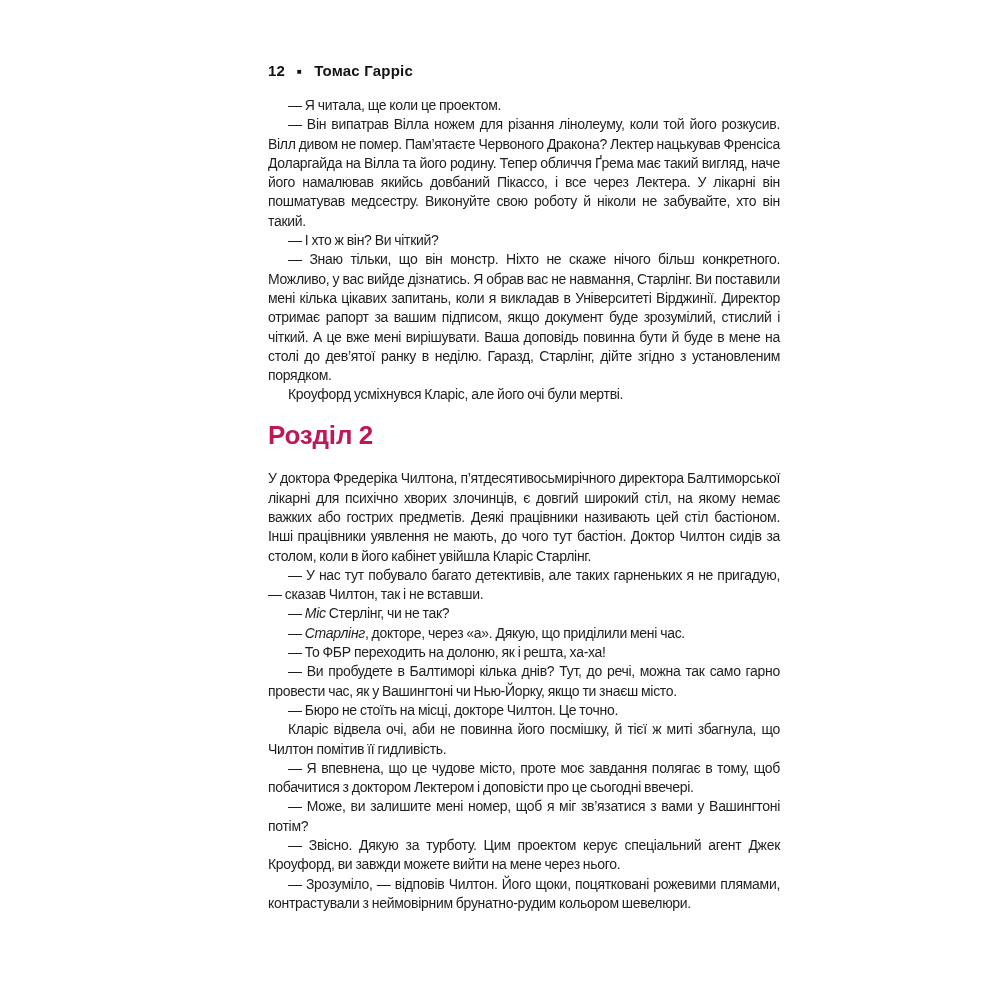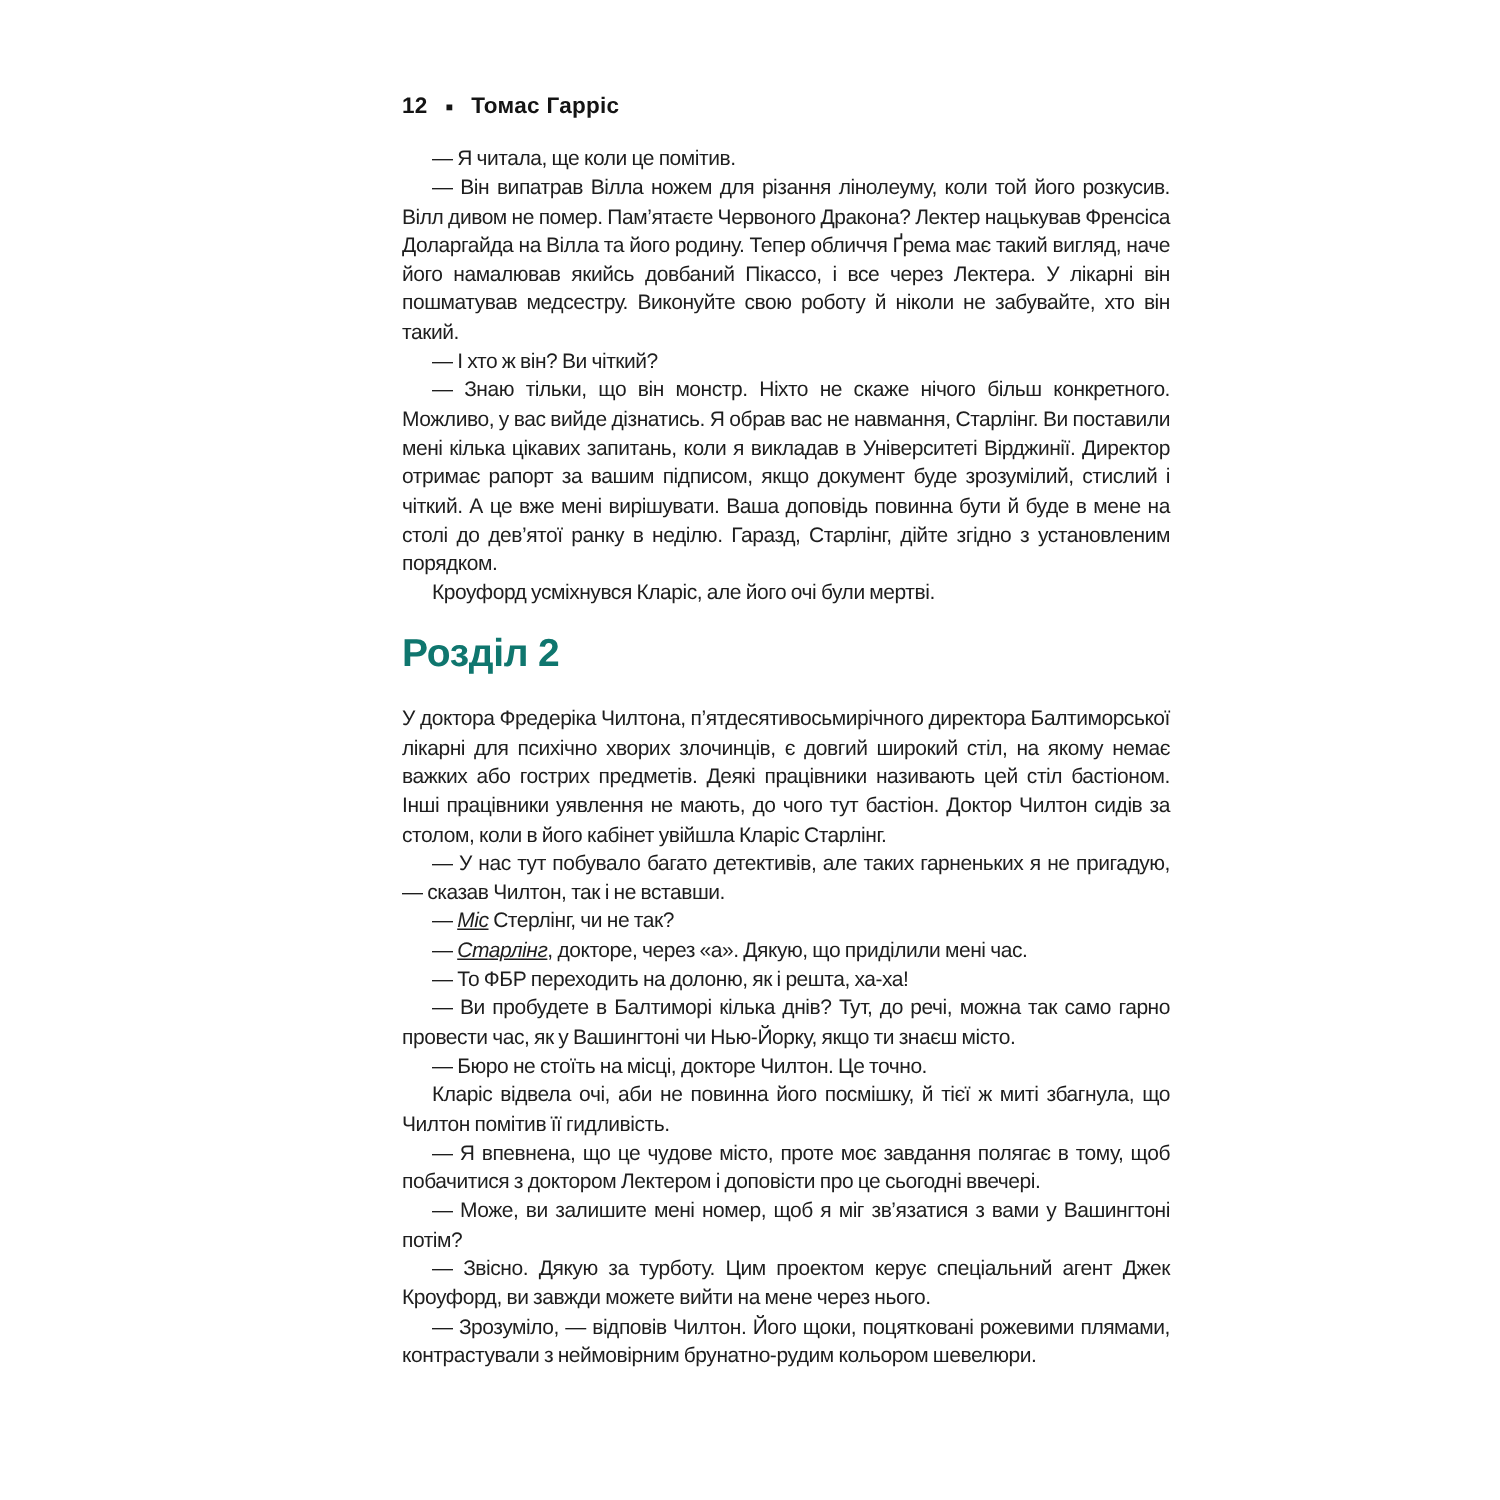--- a/index.html
+++ b/index.html
@@ -49,39 +49,39 @@
   }
   .para {
     margin: 0;
     padding: 0;
   }
   .para.indent { text-indent: 20px; }
   h2.chapter {
     font-size: 26px;
     line-height: 1.1;
     font-weight: bold;
-    color: #0f766e;
+    color: #be185d;
     margin: 16px 0 20px 0;
     text-align: left;
     letter-spacing: -0.2px;
   }
-  em { font-style: italic; text-decoration: underline; }
+  em { font-style: italic; }
 </style>
 </head>
 <body>
 
 <div class="page">
   <header class="running-header">
     <span class="page-num">12</span>
     <span class="bullet">■</span>
     <span class="title">Томас Гарріс</span>
   </header>
 
   <main class="text-column" id="body-container">
-      <p class="para indent"><span>— Я читала, ще коли це помітив.</span></p>
+      <p class="para indent"><span>— Я читала, ще коли це проектом.</span></p>
       <p class="para indent"><span>— Він випатрав Вілла ножем для різання лінолеуму, коли той його розкусив. Вілл дивом не помер. Пам’ятаєте Червоного Дракона? Лектер нацькував Френсіса Доларгайда на Вілла та його родину. Тепер обличчя Ґрема має такий вигляд, наче його намалював якийсь довбаний Пікассо, і все через Лектера. У лікарні він пошматував медсестру. Виконуйте свою роботу й ніколи не забувайте, хто він такий.</span></p>
       <p class="para indent"><span>— І хто ж він? Ви чіткий?</span></p>
       <p class="para indent"><span>— Знаю тільки, що він монстр. Ніхто не скаже нічого більш конкретного. Можливо, у вас вийде дізнатись. Я обрав вас не навмання, Старлінг. Ви поставили мені кілька цікавих запитань, коли я викладав в Університеті Вірджинії. Директор отримає рапорт за вашим підписом, якщо документ буде зрозумілий, стислий і чіткий. А це вже мені вирішувати. Ваша доповідь повинна бути й буде в мене на столі до дев’ятої ранку в неділю. Гаразд, Старлінг, дійте згідно з установленим порядком.</span></p>
       <p class="para indent"><span>Кроуфорд усміхнувся Кларіс, але його очі були мертві.</span></p>
       <h2 class="chapter">Розділ 2</h2>
       <p class="para"><span>У доктора Фредеріка Чилтона, п’ятдесятивосьмирічного директора Балтиморської лікарні для психічно хворих злочинців, є довгий широкий стіл, на якому немає важких або гострих предметів. Деякі працівники називають цей стіл бастіоном. Інші працівники уявлення не мають, до чого тут бастіон. Доктор Чилтон сидів за столом, коли в його кабінет увійшла Кларіс Старлінг.</span></p>
       <p class="para indent"><span>— У нас тут побувало багато детективів, але таких гарненьких я не пригадую, — сказав Чилтон, так і не вставши.</span></p>
       <p class="para indent"><span>— </span><em>Міс</em><span> Стерлінг, чи не так?</span></p>
       <p class="para indent"><span>— </span><em>Старлінг</em><span>, докторе, через «а». Дякую, що приділили мені час.</span></p>
       <p class="para indent"><span>— То ФБР переходить на долоню, як і решта, ха-ха!</span></p>

